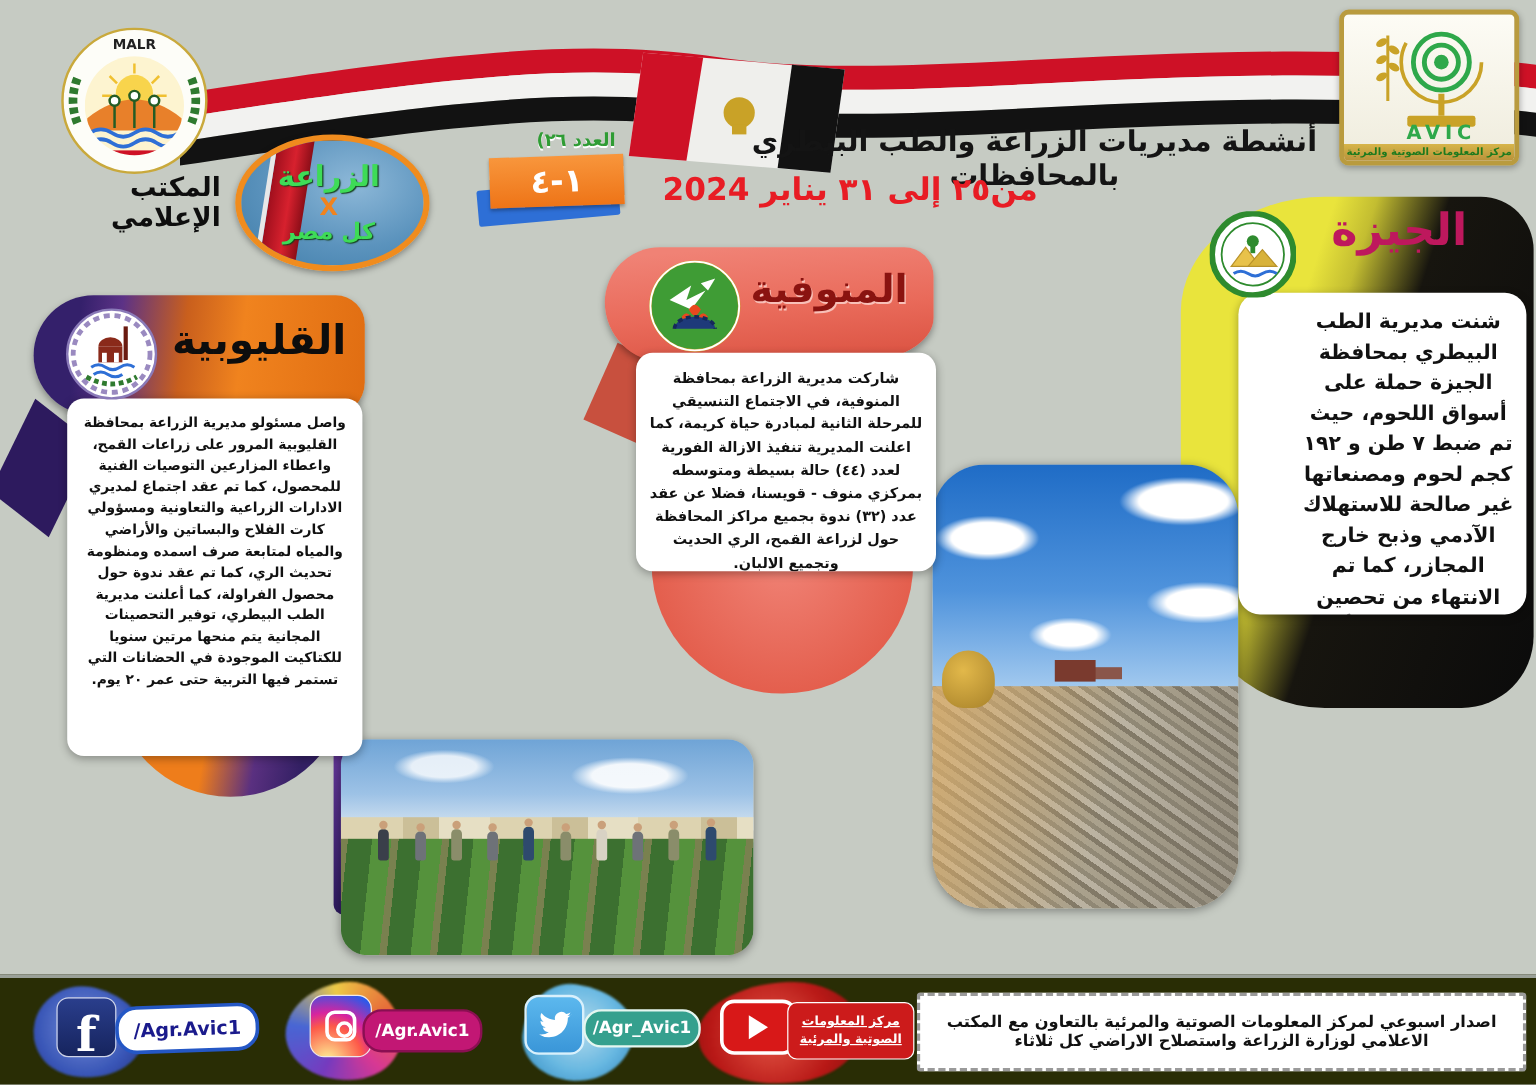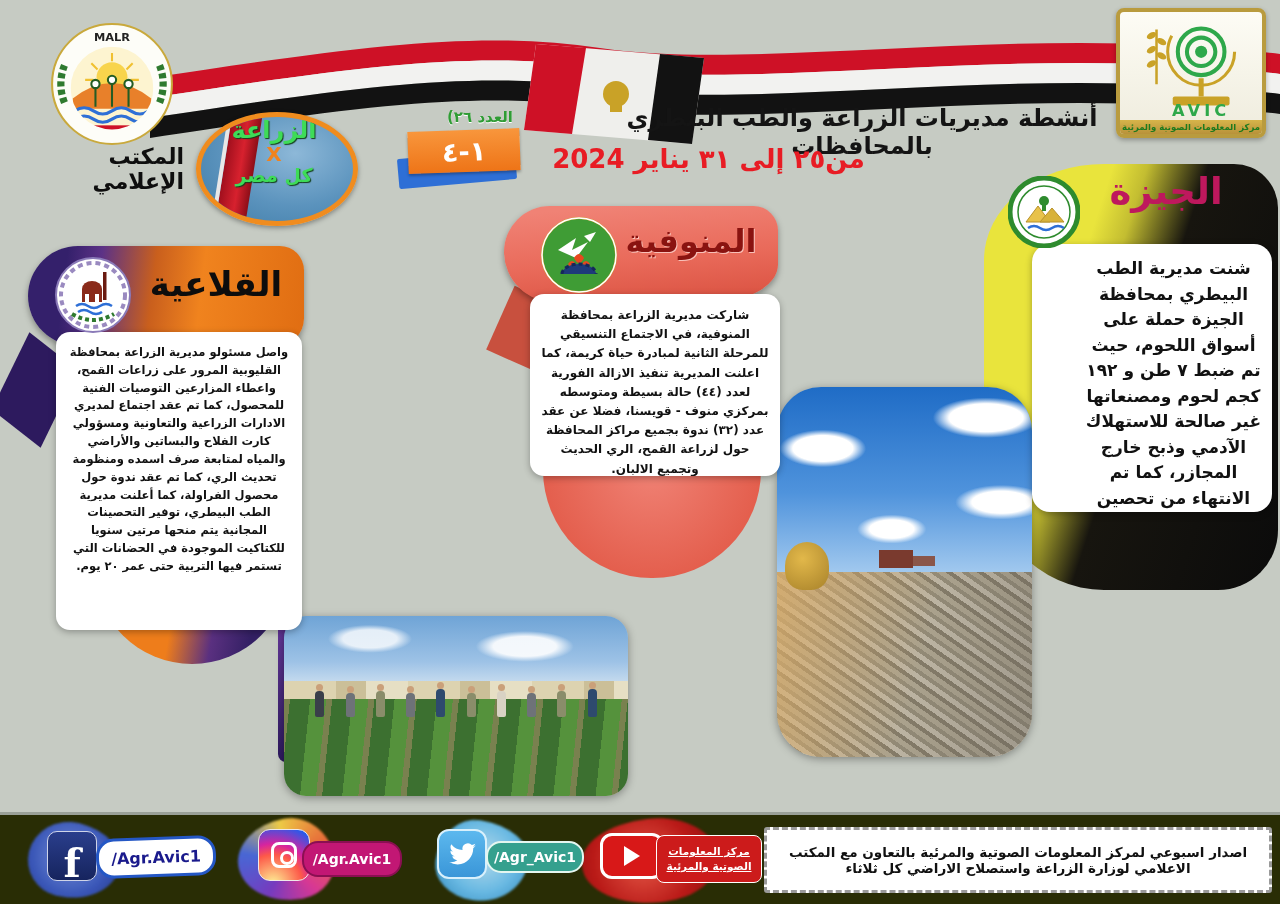--- a/index.html
+++ b/index.html
@@ -14,21 +14,21 @@
   .malr-logo{position:absolute;left:50px;top:22px;width:124px;height:124px;z-index:5;}
   .media-office{position:absolute;left:34px;top:144px;width:150px;
     font-size:22px;font-weight:700;color:#0e0e0e;direction:rtl;z-index:5;}
 
   
   .badge{position:absolute;left:196px;top:112px;width:162px;height:114px;border-radius:50%;
     border:5px solid #f08c1e;background:radial-gradient(ellipse at 62% 35%, #8db8d8 0%, #5b93bd 55%, #3f7ca8 100%);
     overflow:hidden;z-index:5;box-shadow:0 2px 5px rgba(0,0,0,.35);}
   .badge-stripe{position:absolute;left:18px;top:-8px;width:34px;height:130px;background:linear-gradient(90deg,#a00f1d,#d7212e 55%,#8c0e18);
     transform:rotate(9deg);border-left:4px solid #e8e8e8;}
-  .badge-text{position:absolute;inset:0;display:flex;flex-direction:column;align-items:center;justify-content:flex-start;
+  .badge-text{position:absolute;inset:0;display:flex;flex-direction:column;align-items:center;justify-content:center;
     line-height:1.1;direction:rtl;text-align:center;padding-right:6px;}
   .badge-l1{color:#3edc57;font-size:24px;font-weight:700;text-shadow:1px 1px 1px #14401c;}
   .badge-l2{color:#f0831e;font-size:20px;font-weight:700;}
   .badge-l3{color:#3edc57;font-size:19px;font-weight:700;text-shadow:1px 1px 1px #14401c;}
 
   
   .issue-label{position:absolute;left:424px;top:108px;width:112px;text-align:center;direction:rtl;
     color:#2f9c34;font-size:15px;font-weight:700;z-index:6;text-shadow:0 1px 0 #fff;}
   .banner-fold{position:absolute;left:398px;top:154px;width:118px;height:30px;background:#2e6fd6;
     transform:rotate(-5deg);z-index:4;border-radius:2px;}
@@ -271,21 +271,21 @@
     <path d="M28,33 a10,8 0 0 1 20,0 Z" fill="#8a2a1a"></path>
     <rect x="49" y="16" width="3.5" height="28" fill="#6a1a10"></rect>
     <rect x="31" y="38" width="4" height="8" fill="#fff"></rect>
     <rect x="41" y="38" width="4" height="8" fill="#fff"></rect>
     <g stroke="#2e6fd6" stroke-width="2.5" fill="none">
       <path d="M22,50 q6,-4 12,0 t12,0 t12,0"></path>
       <path d="M24,56 q6,-4 12,0 t12,0"></path>
     </g>
     <path d="M18,58 Q39,70 60,58" stroke="#2f7a2f" stroke-width="4" fill="none" stroke-dasharray="4 3"></path>
   </svg>
-  <h2 class="col-title qal-title" style="margin:0;position:absolute;" data-name="qalyubia-title">القلاعية</h2>
+  <h2 class="col-title qal-title" style="margin:0;position:absolute;" data-name="qalyubia-title">القليوبية</h2>
   <div class="col-card qal-card" data-name="qalyubia-card">
     <p data-name="qalyubia-body-text">واصل مسئولو مديرية الزراعة بمحافظة القليوبية المرور على زراعات القمح، واعطاء المزارعين التوصيات الفنية للمحصول، كما تم عقد اجتماع لمديري الادارات الزراعية والتعاونية ومسؤولي كارت الفلاح والبساتين والأراضي والمياه لمتابعة صرف اسمده ومنظومة تحديث الري، كما تم عقد ندوة حول محصول الفراولة، كما أعلنت مديرية الطب البيطري، توفير التحصينات المجانية يتم منحها مرتين سنويا للكتاكيت الموجودة في الحضانات التي تستمر فيها التربية حتى عمر ٢٠ يوم.</p>
   </div>
   <div class="qal-tail" data-name="qalyubia-bottom-curve"></div>
 
   <div class="men-wedge" data-name="menoufia-ribbon-tail"></div>
   <div class="men-ribbon" data-name="menoufia-header-ribbon"></div>
   <svg class="gov-logo men-logo" data-name="menoufia-governorate-logo" width="78" height="78" viewBox="0 0 78 78">
     <circle cx="39" cy="39" r="37" fill="#3f9c35" stroke="#c9a227" stroke-width="2"></circle>
     <circle cx="39" cy="39" r="37" fill="none" stroke="#fff" stroke-width="1.5"></circle>

